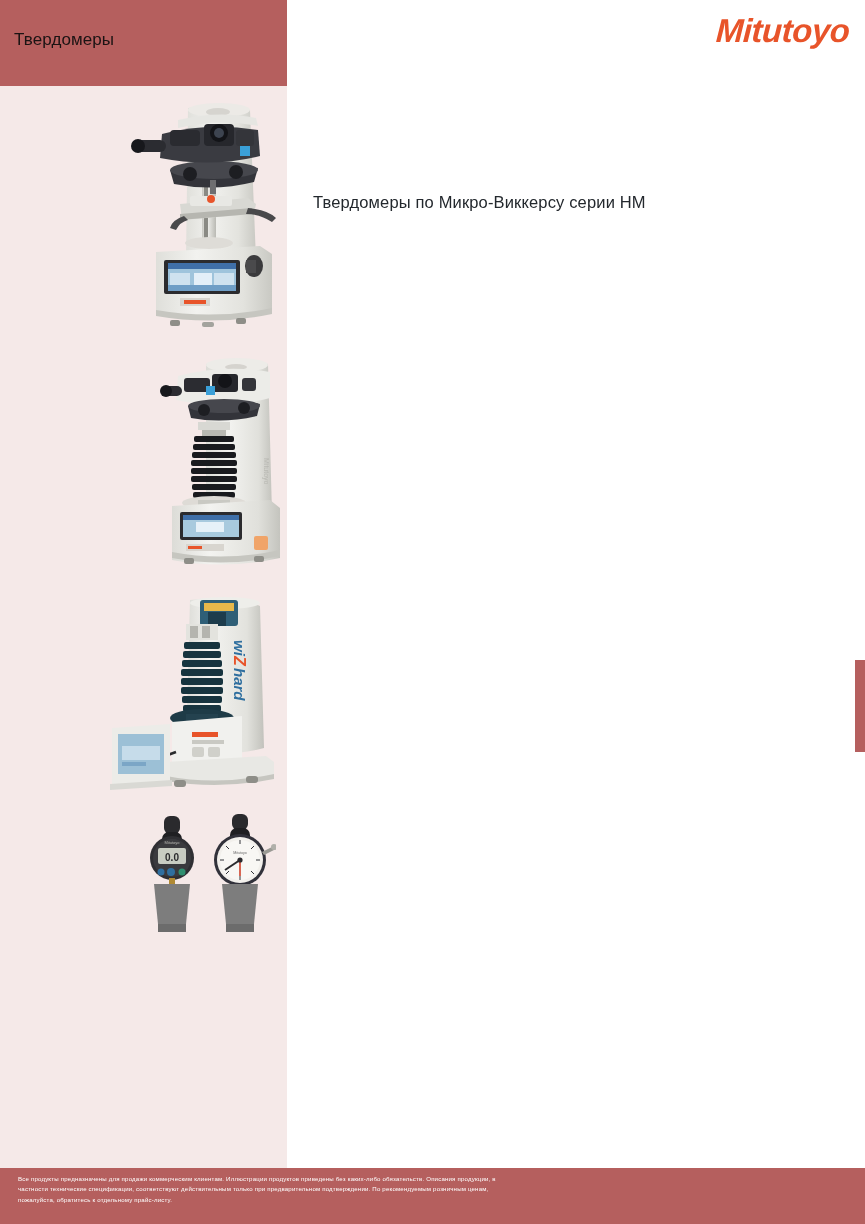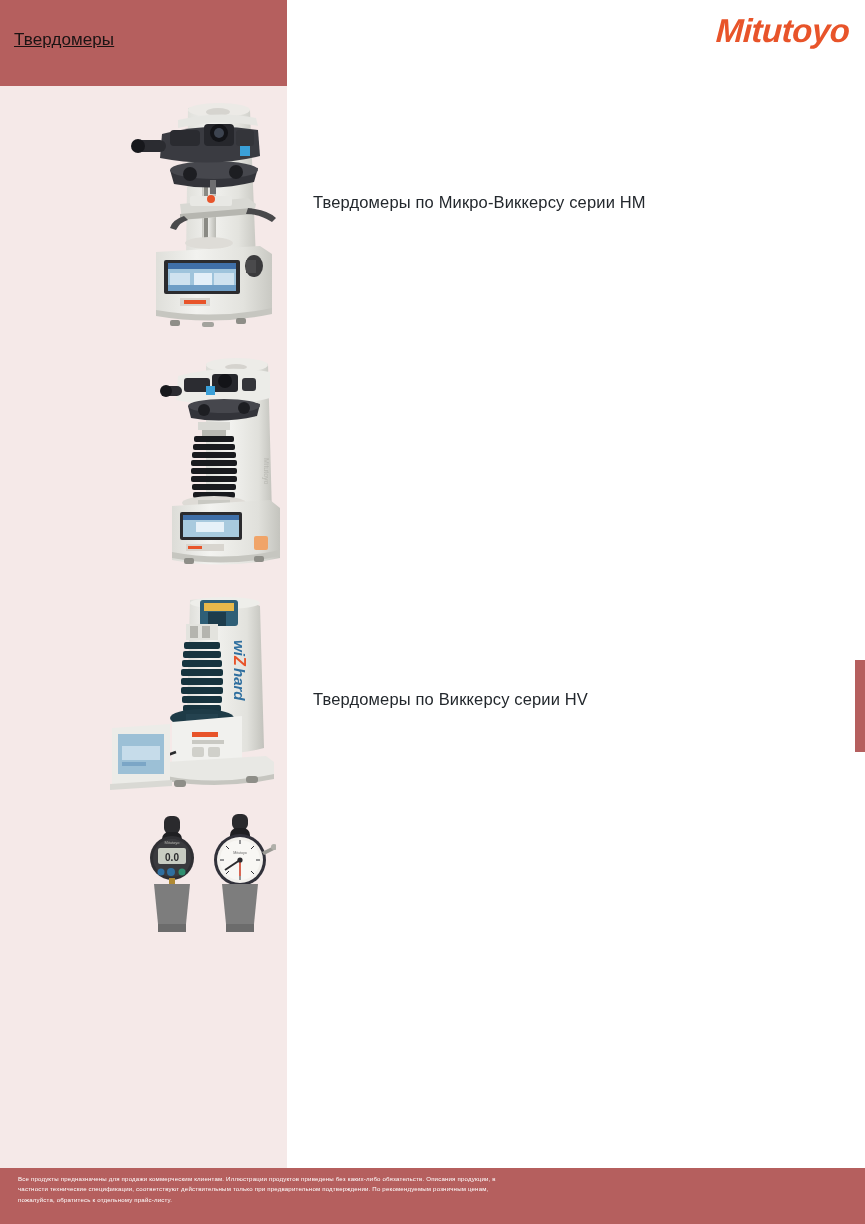--- a/index.html
+++ b/index.html
@@ -33,21 +33,20 @@
     background: #b55f5e;
   }
   .sidebar-title {
     position: absolute;
     left: 14px;
     top: 30px;
     font-size: 17px;
     color: #1a1313;
     font-family: "Liberation Sans", sans-serif;
     letter-spacing: 0.1px;
-    text-decoration: underline;
   }
 
   
   .logo {
     position: absolute;
     right: 16px;
     top: 14px;
     height: 34px;
     line-height: 34px;
     color: #e8542a;
@@ -267,21 +266,20 @@
 
         <rect x="38" y="196" width="38" height="7" fill="#d8d5cf"></rect>
         <rect x="40" y="198" width="14" height="3" fill="#e8542a"></rect>
 
         <rect x="106" y="188" width="14" height="14" rx="2" fill="#f0a469"></rect>
 
         <rect x="36" y="210" width="10" height="6" rx="2" fill="#8e8e88"></rect>
         <rect x="106" y="208" width="10" height="6" rx="2" fill="#8e8e88"></rect>
       </svg>
     </div>
-    <div class="plabel" style="top:356px;">Твердомеры по Виккерсу серии HV</div>
   </div>
 
   <div class="prow" style="height:222px;">
     <div class="thumb" style="left:108px; top:10px;">
       <svg class="illus" width="178" height="200" viewBox="0 0 178 200">
         <defs>
           <linearGradient id="g3body" x1="0" y1="0" x2="1" y2="0">
             <stop offset="0" stop-color="#dbdbd6"></stop>
               <stop offset="0.3" stop-color="#f4f4f1"></stop>
             <stop offset="0.78" stop-color="#e2e2dd"></stop>

